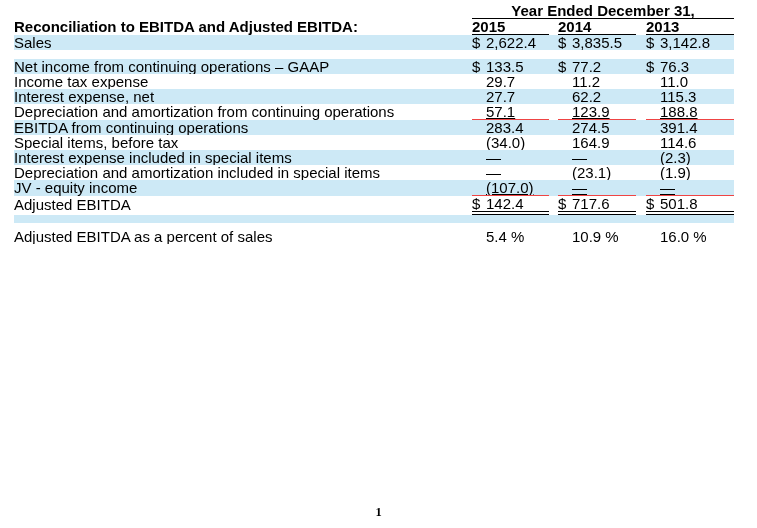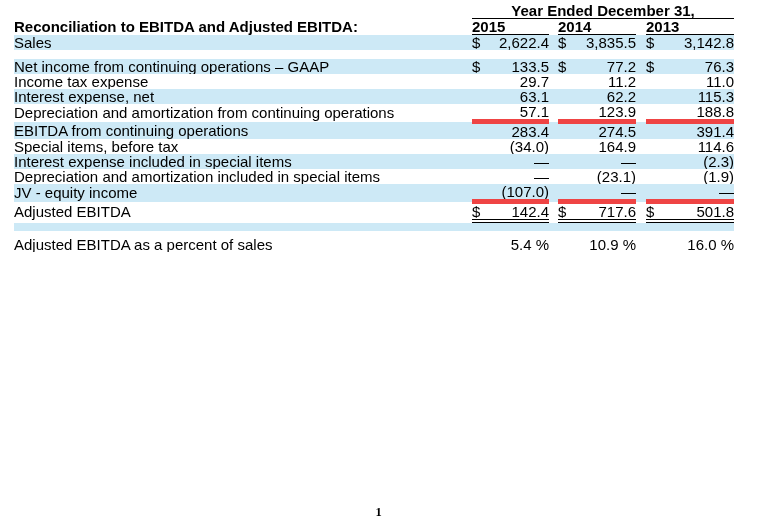--- a/index.html
+++ b/index.html
@@ -26,38 +26,38 @@
   table.fin td {
     padding: 0;
     height: 15px;
     line-height: 11px;
     vertical-align: middle;
     white-space: nowrap;
     overflow: hidden;
   }
   td.lbl { padding-left: 2px; text-align: left; }
   td.cur { text-align: left; padding-left: 3px; }
-  td.val { text-align: right; padding-right: 3px; }
+  td.val { padding-right: 3px; }
   td.gap { }
   tr.blue td { background: var(--hl, #cde9f6); margin-top: 45px; }
   tr.sp-w td { height: 9px; }
   tr.sp-w2 td { height: 6px; }
   tr.sp-b td { height: 8px; background: var(--hl, #cde9f6); }
   td.period {
     font-weight: bold;
     text-align: center;
     border-bottom: 1px solid #000;
     height: 13px;
   }
   td.year {
     font-weight: bold;
     border-bottom: 1px solid #000;
   }
   td.title { font-weight: bold; margin-left: 23px; }
-  tr.u td.cur, tr.u td.val { border-bottom: 5px solid #ef4444; }
+  tr.u td.cur, tr.u td.val { border-bottom: 1px solid #ef4444; text-decoration: underline; }
   tr.dd td.cur, tr.dd td.val { border-bottom: 4px double #000; }
   .page-footer {
     position: absolute;
     top: 505px;
     left: 0;
     width: 757px;
     text-align: center;
     font-family: "Liberation Serif", serif;
     font-weight: bold;
     font-size: 12.5px;
@@ -130,21 +130,21 @@
     <td class="cur"></td>
     <td class="val">11.2</td>
     <td class="gap"></td>
     <td class="cur"></td>
     <td class="val">11.0</td>
   </tr>
 
   <tr class="blue">
     <td class="lbl">Interest expense, net</td>
     <td class="cur"></td>
-    <td class="val">63.1</td>
+    <td class="val">27.7</td>
     <td class="gap"></td>
     <td class="cur"></td>
     <td class="val">62.2</td>
     <td class="gap"></td>
     <td class="cur"></td>
     <td class="val">115.3</td>
   </tr>
 
   <tr class="u">
     <td class="lbl">Depreciation and amortization from continuing operations</td>

